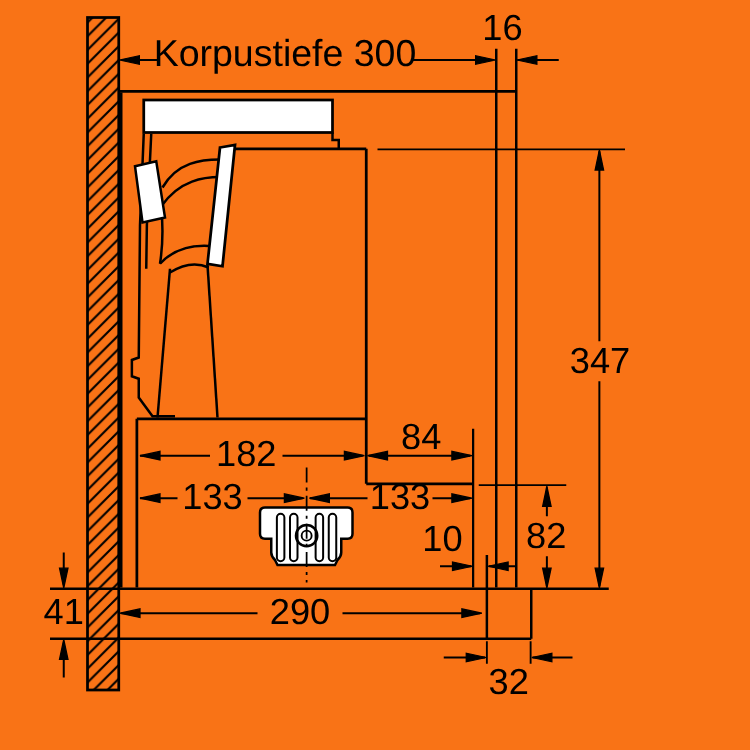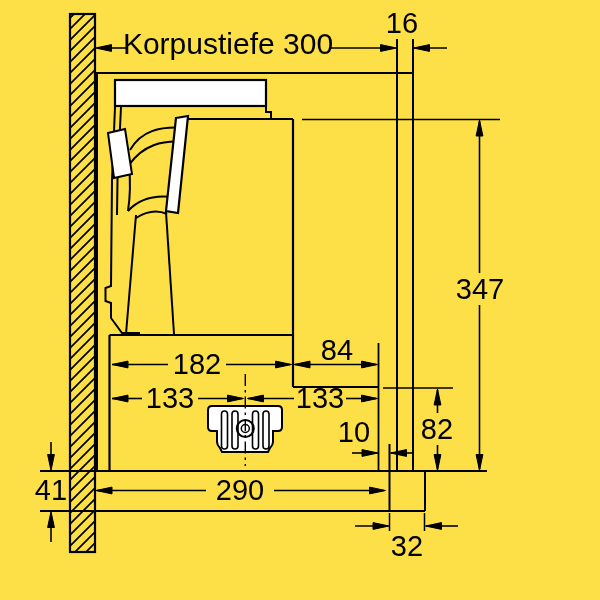--- a/index.html
+++ b/index.html
@@ -7,21 +7,21 @@
     padding: 0;
     background: #ffffff;
     width: 600px;
     height: 600px;
     overflow: hidden;
   }
   .stage {
     position: relative;
     width: 600px;
     height: 600px;
-    background: #fde047;
+    background: #f97316;
   }
   svg text {
     font-family: "Liberation Sans", "DejaVu Sans", sans-serif;
     fill: #000000;
   }
   .dim-label { font-size: 29px; }
   .dim-label-main { font-size: 30px; }
 </style>
 </head>
 <body>

